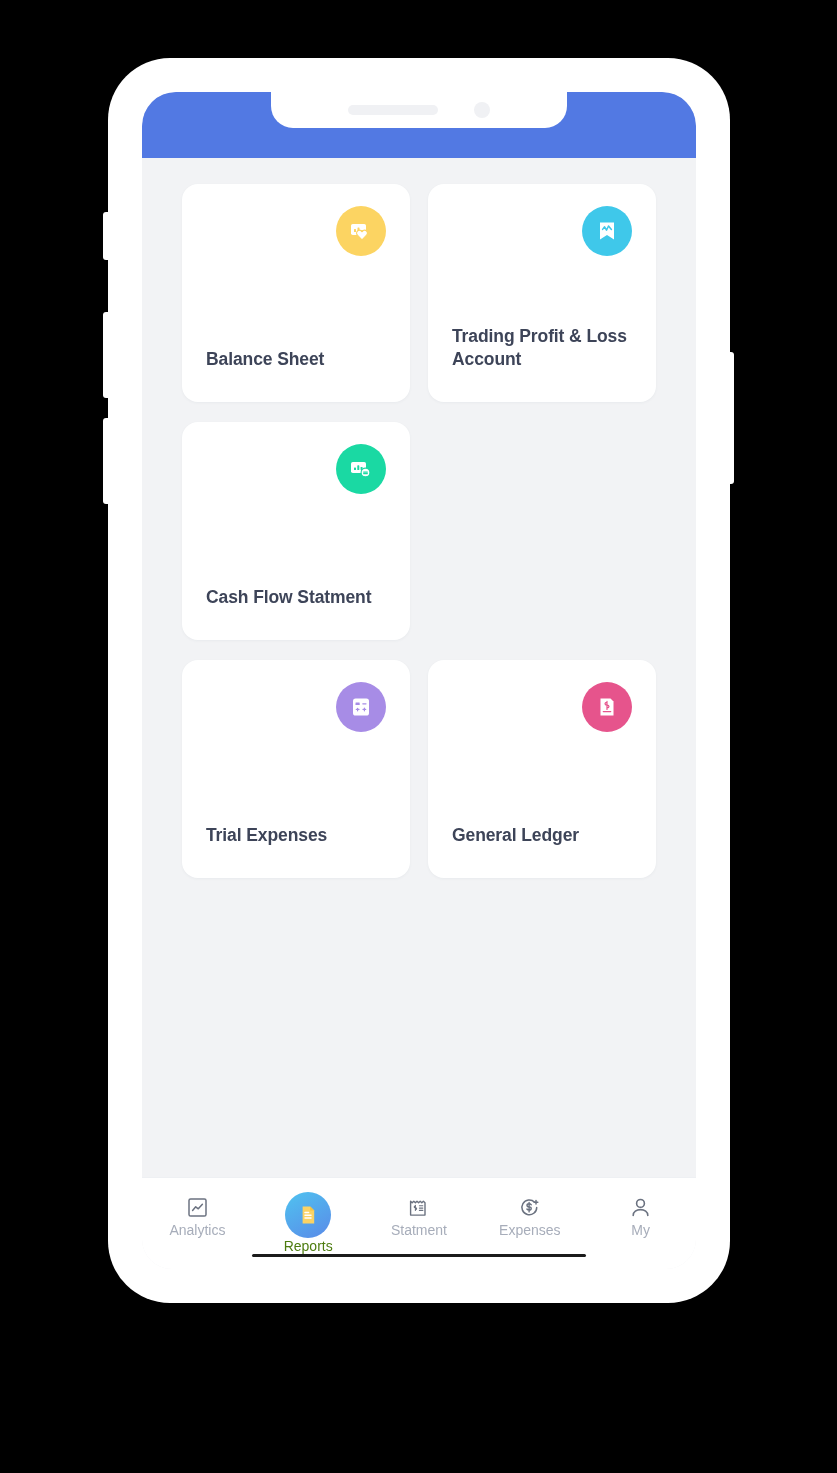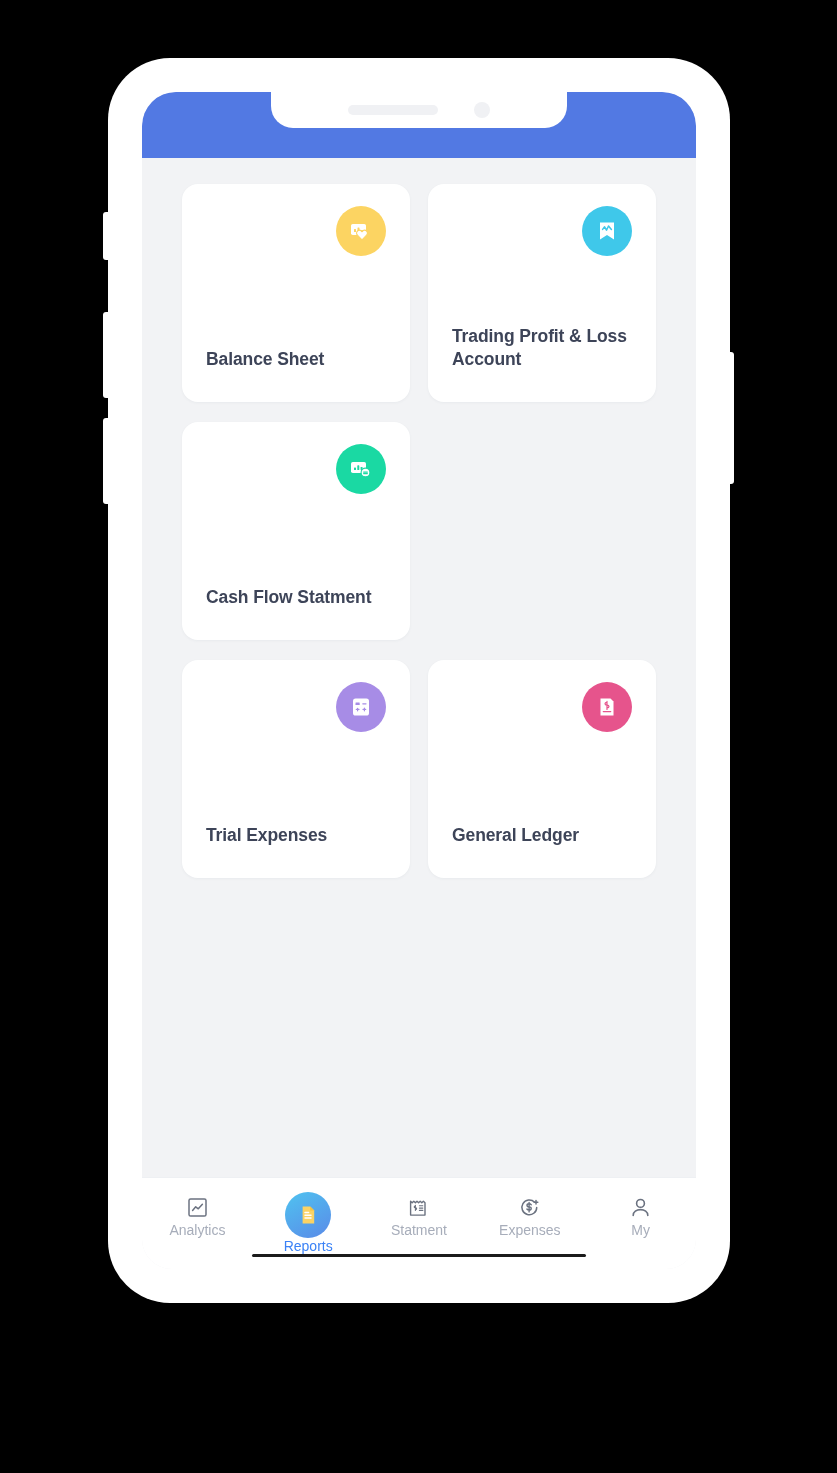--- a/index.html
+++ b/index.html
@@ -169,21 +169,21 @@
   .tab.active .tab-icon {
     width: 46px;
     height: 46px;
     border-radius: 50%;
     background: linear-gradient(150deg, #4fc3f0 0%, #5a8ae8 100%);
   }
   .tab-label {
     font-size: 14px;
     color: #a7adba;
   }
-  .tab.active .tab-label { color: #3b82f6; }
+  .tab.active .tab-label { color: #4d7c0f; }
 
   .home-indicator {
     position: absolute;
     left: 50%;
     transform: translateX(-50%);
     bottom: 12px;
     width: 334px;
     height: 3px;
     border-radius: 2px;
     background: #1b1b1b;

